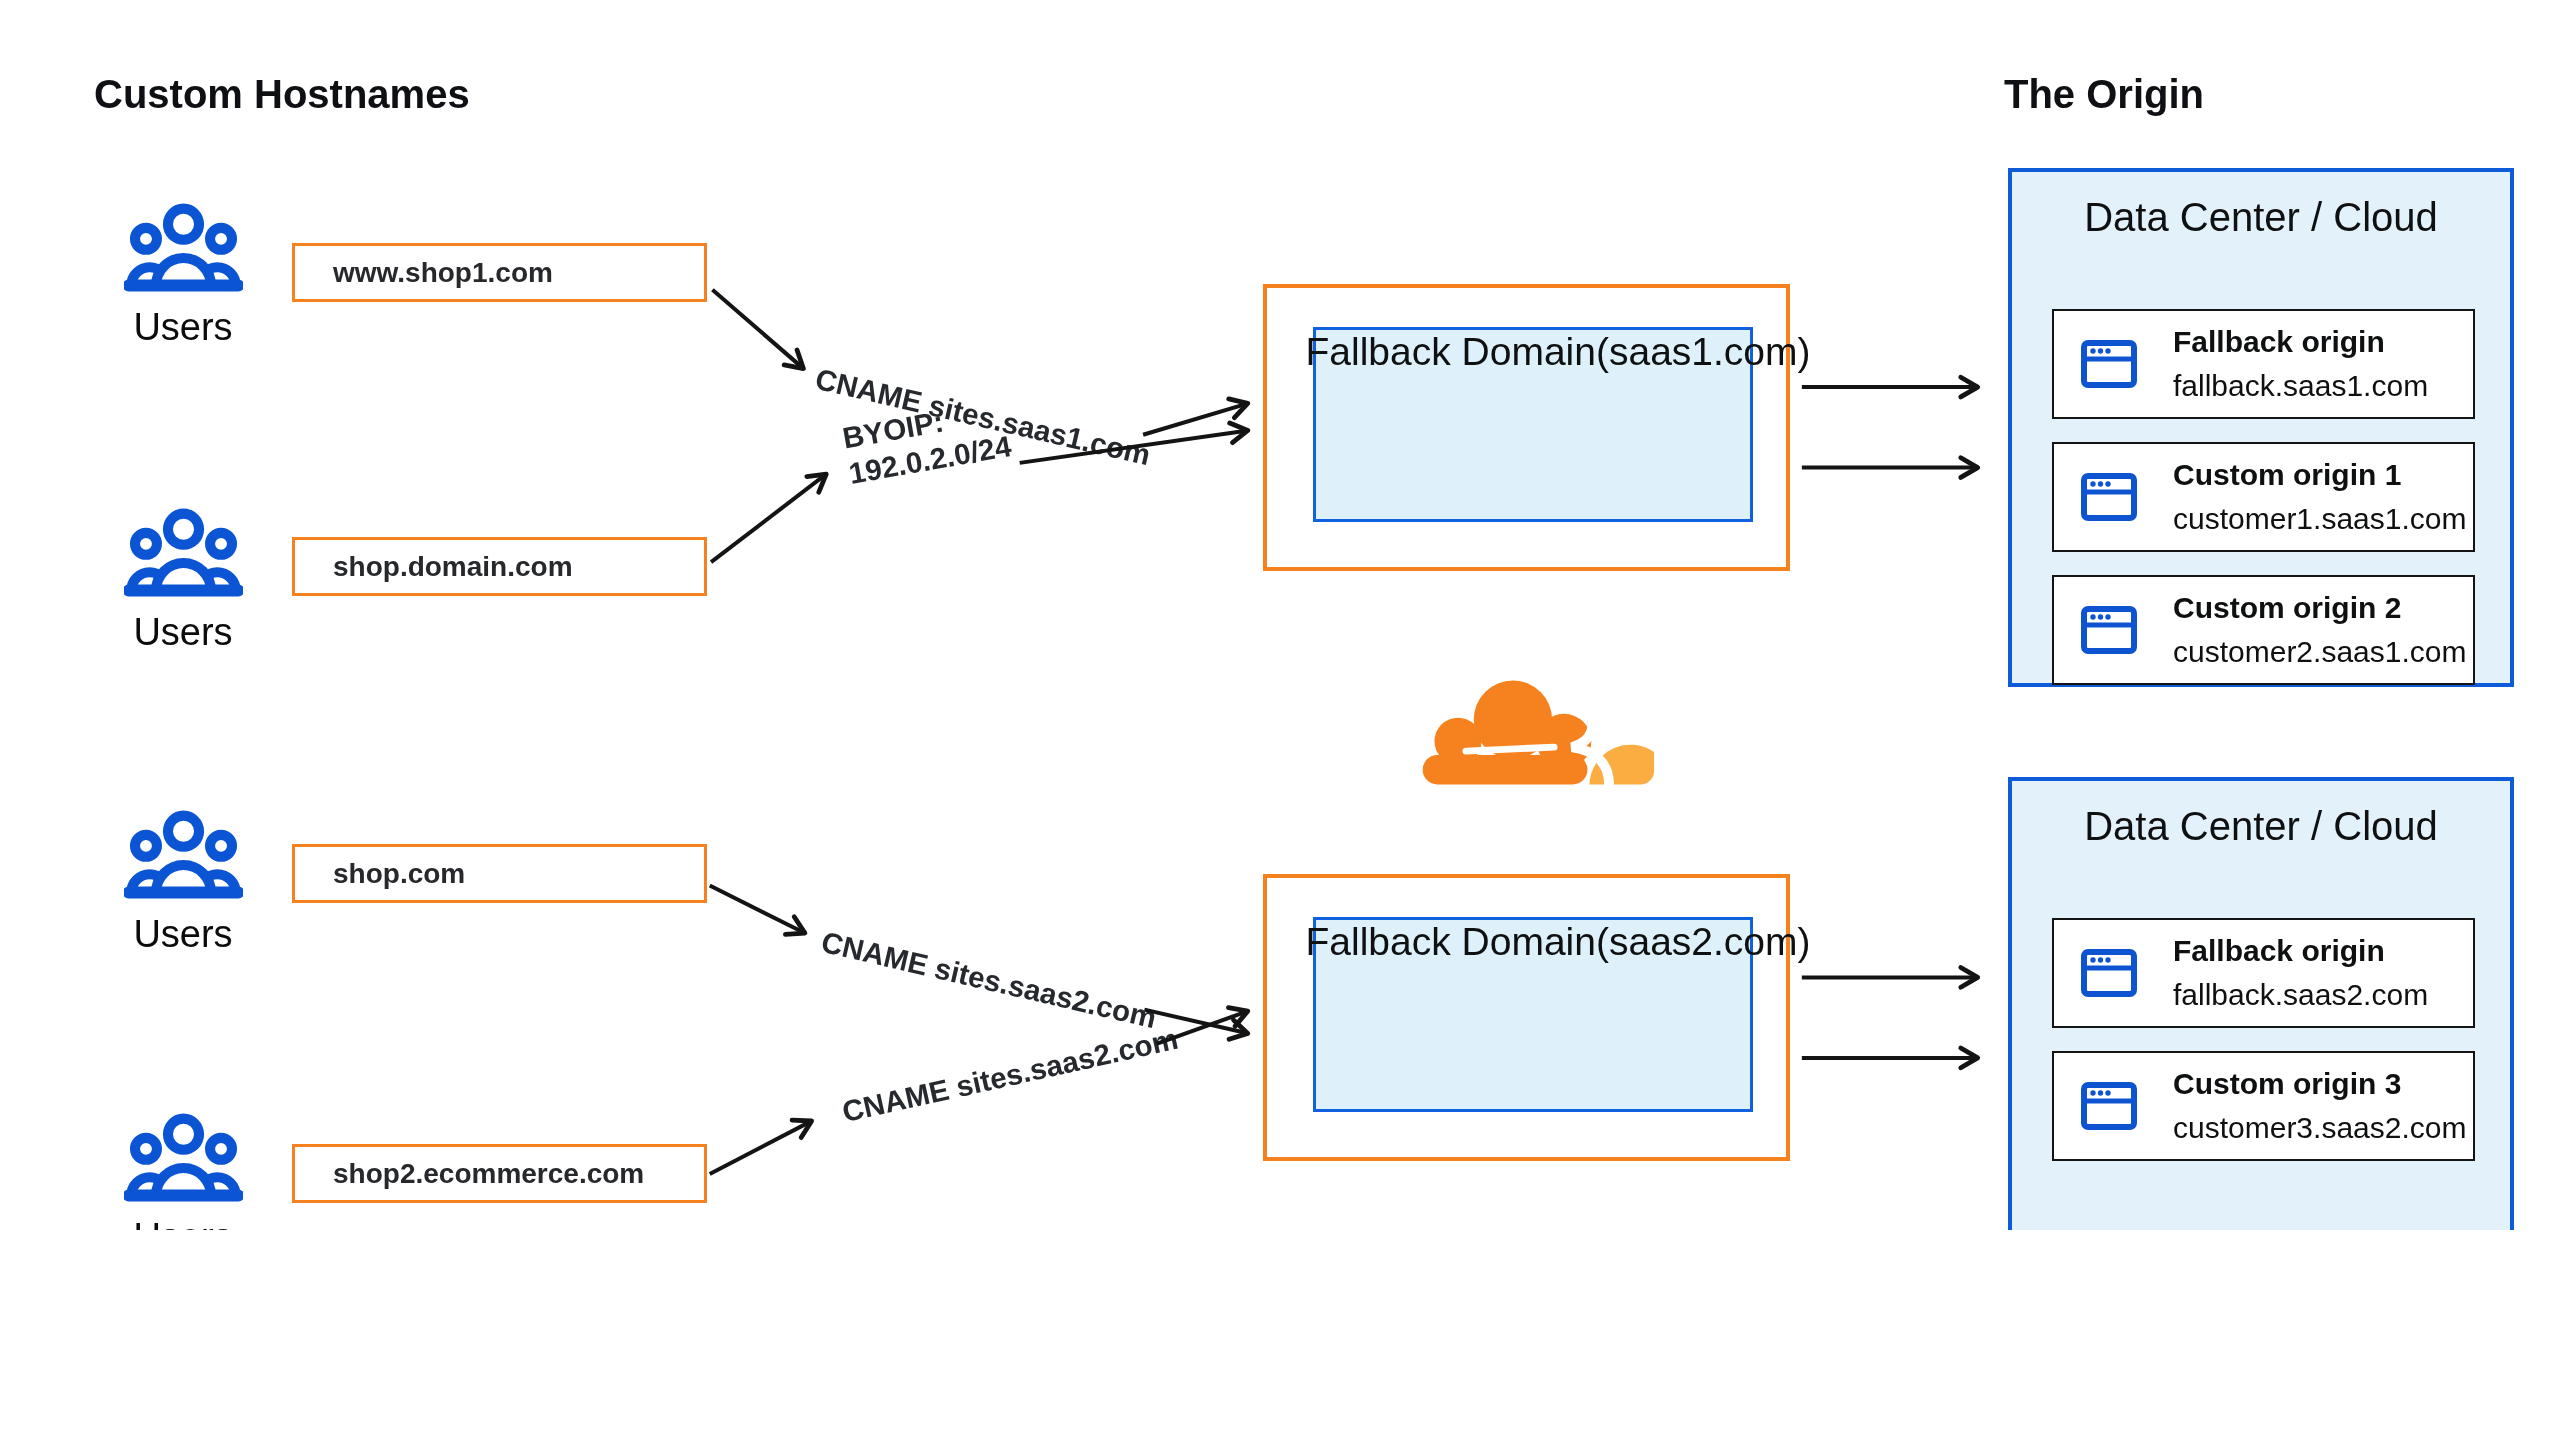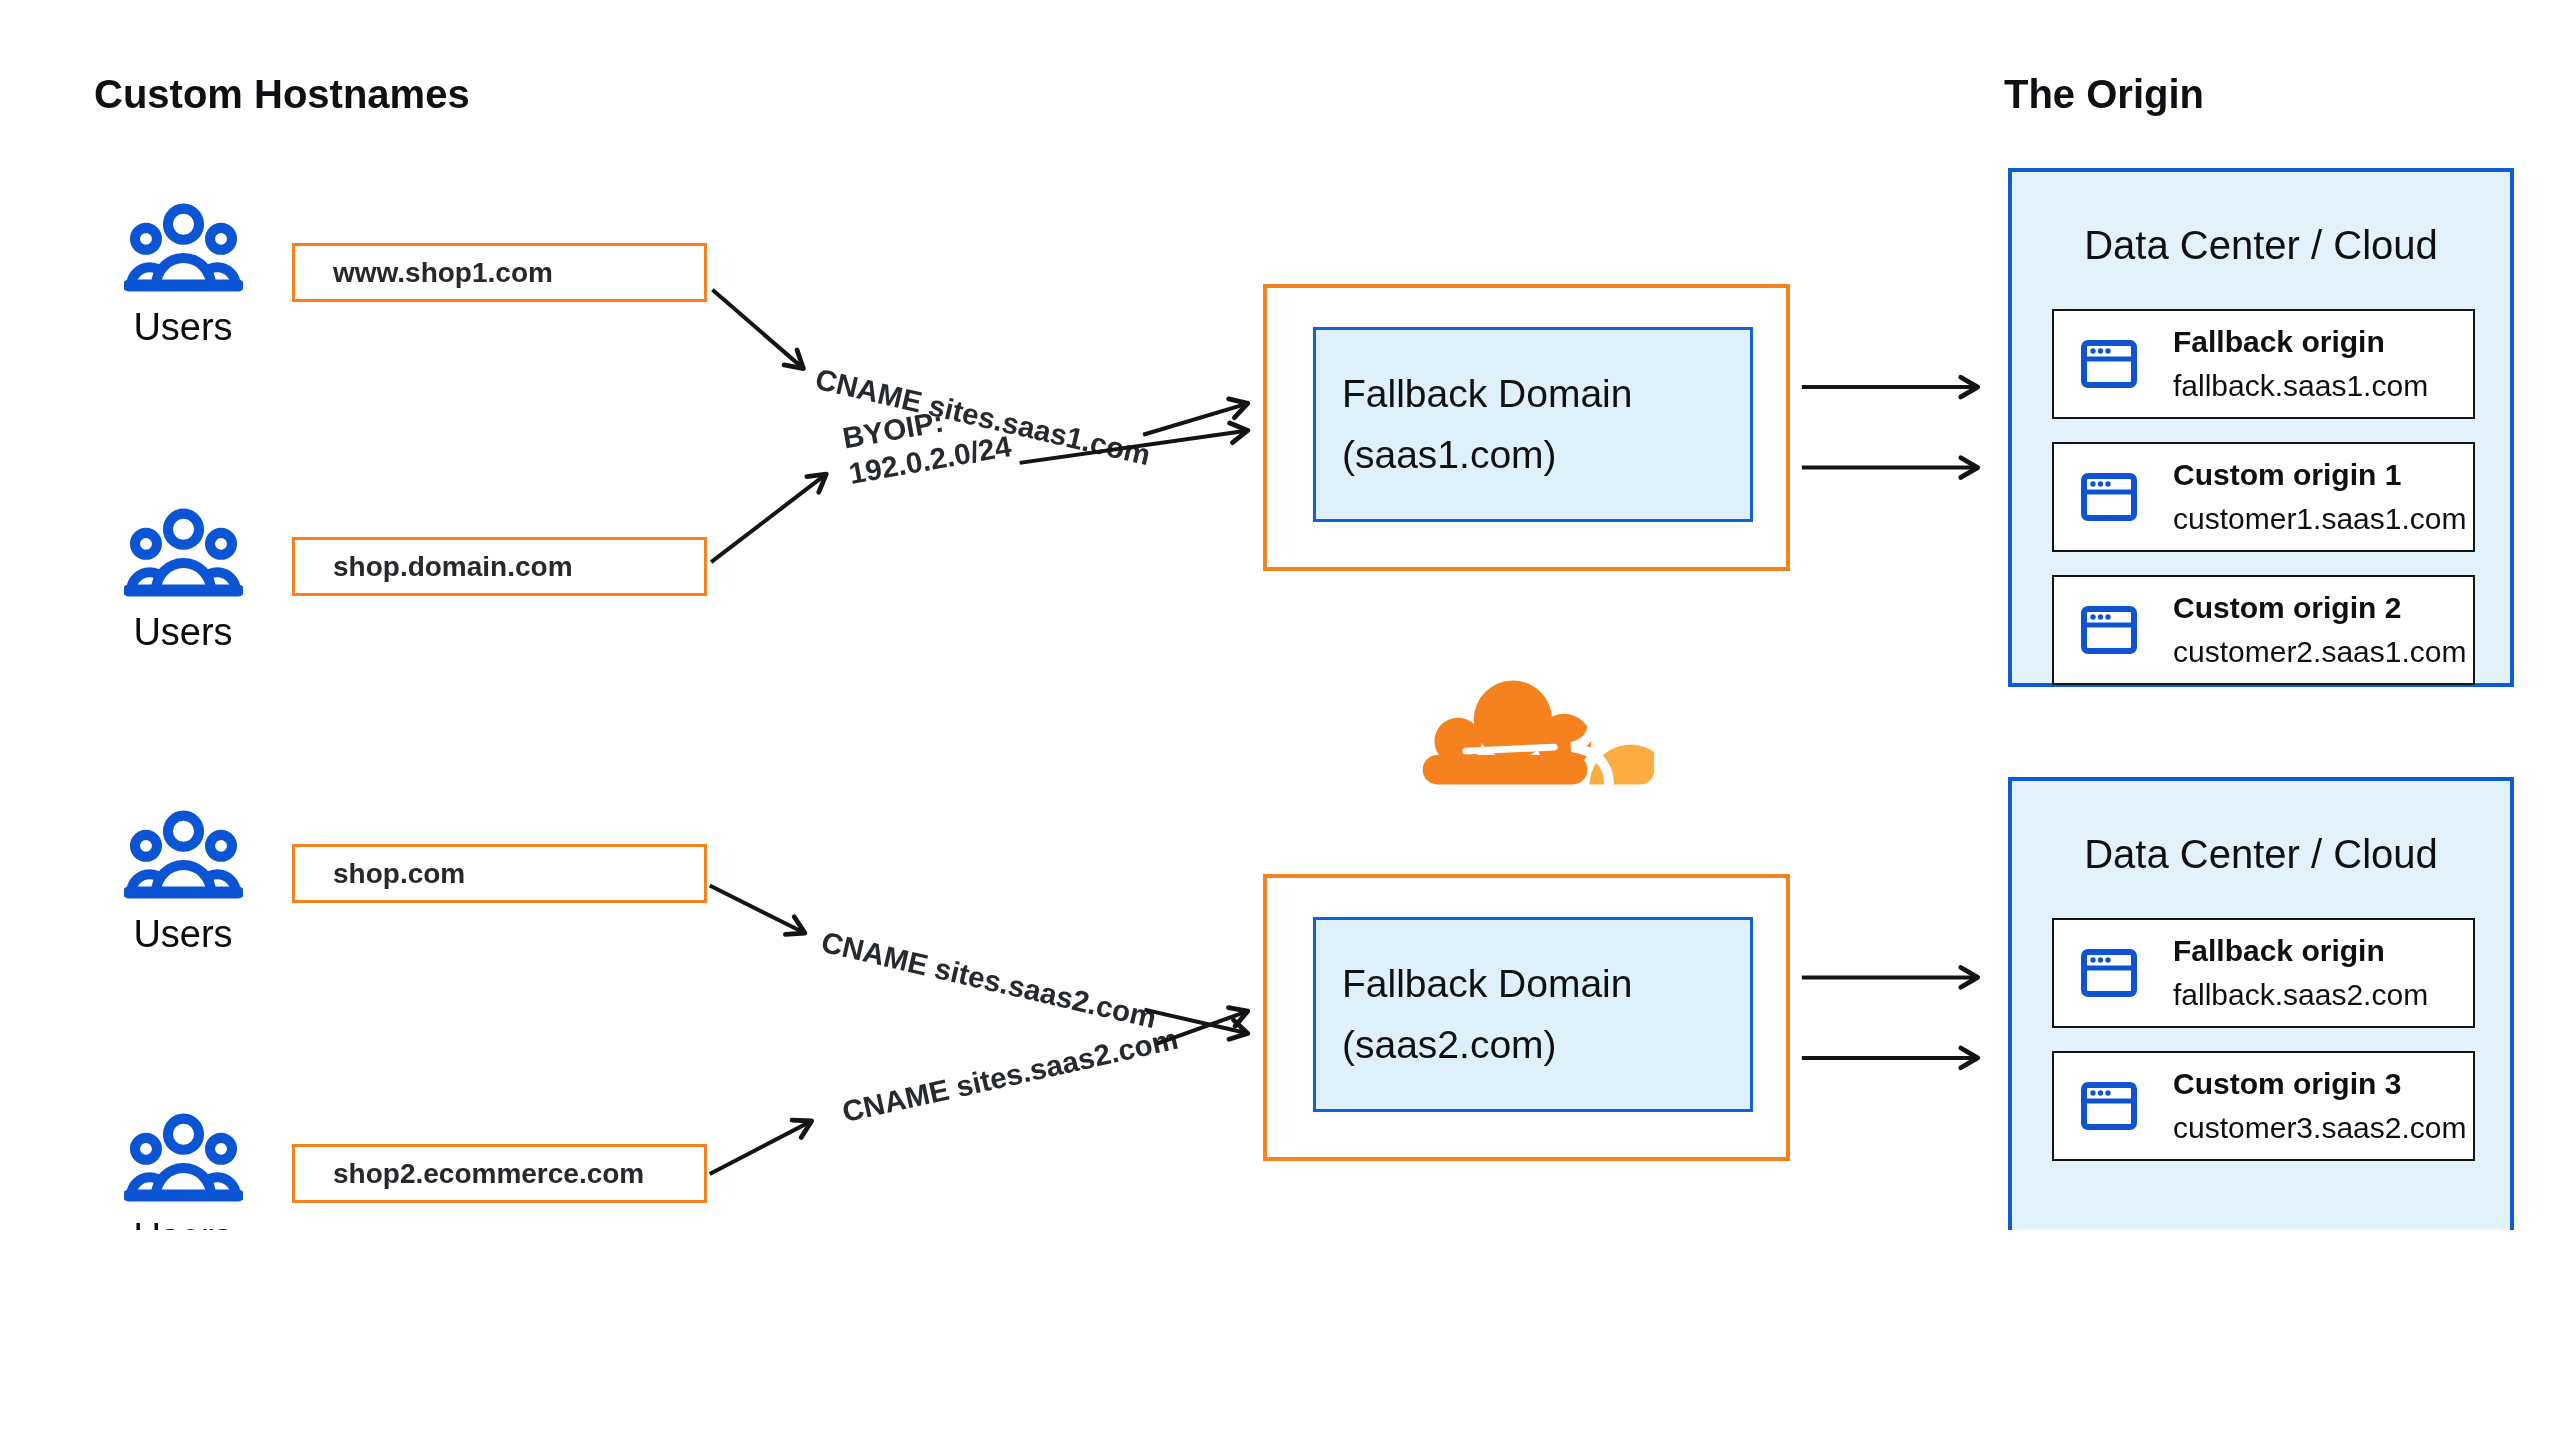--- a/index.html
+++ b/index.html
@@ -26,29 +26,29 @@
     transform-origin:left top;white-space:nowrap;line-height:1.22;
   }
 
   .fallback{
     position:absolute;width:527px;height:287px;box-sizing:border-box;
     border:4px solid #f6821f;background:#ffffff;
   }
   .fallback-inner{
     position:absolute;left:46px;top:39px;width:440px;height:195px;box-sizing:border-box;
     border:3.4px solid #1061dd;background:#def0fa;
-    display:flex;flex-direction:column;justify-content:center;row-gap:17px;
-    padding-left:26px;font-size:39px;font-weight:400;color:#0e1011;white-space:nowrap;
+    display:flex;flex-direction:row;justify-content:center;row-gap:17px;
+    padding-left:50px;font-size:39px;font-weight:400;color:#0e1011;white-space:nowrap;
   }
 
   .datacenter{
     position:absolute;width:506px;height:519px;box-sizing:border-box;
     border:4.7px solid #0d5bd7;background:#e3f1fb;
   }
-  .dc-title{margin-top:51px;text-align:center;font-size:40px;font-weight:400;color:#0e1011;}
+  .dc-title{margin-top:23px;text-align:center;font-size:40px;font-weight:400;color:#0e1011;}
   .dc-cards{position:absolute;left:40px;top:125px;width:423px;display:flex;flex-direction:column;row-gap:23px;margin-top:12px;}
   .origin-card{
     height:110px;background:#ffffff;border:2px solid #141414;box-sizing:border-box;
     display:flex;align-items:center;padding-left:23px;
   }
   .browser-icon{width:64px;height:64px;flex:none;}
   .origin-text{margin-left:32px;display:flex;flex-direction:column;row-gap:9.4px;white-space:nowrap;}
   .origin-name{font-size:30px;font-weight:700;color:#0e1011;}
   .origin-host{font-size:30px;font-weight:400;color:#0e1011;}
 

